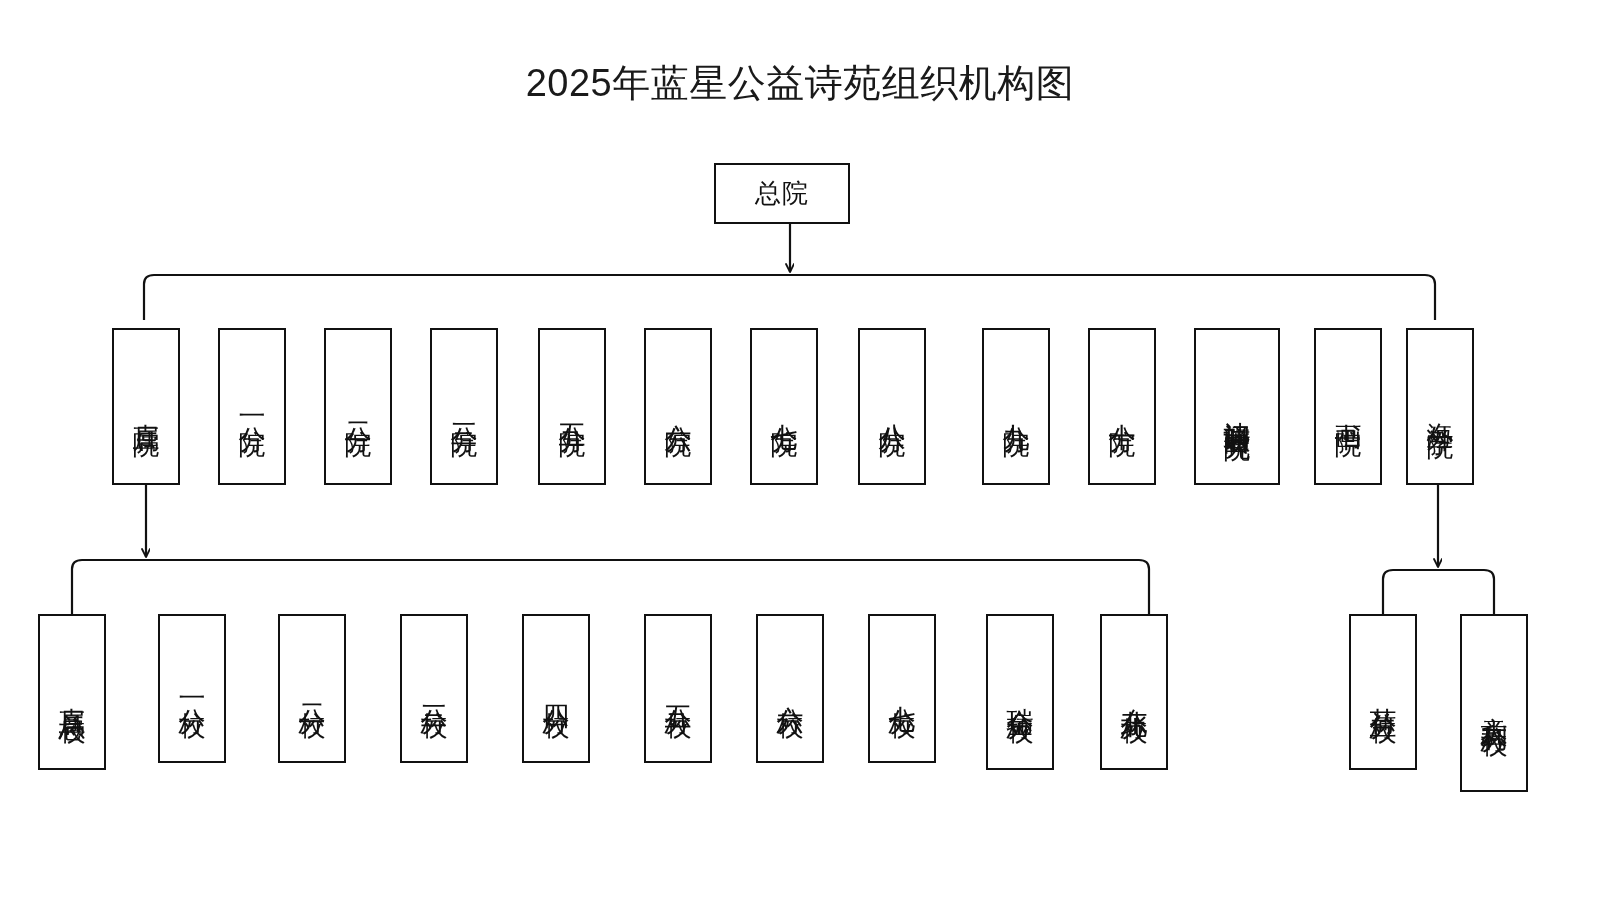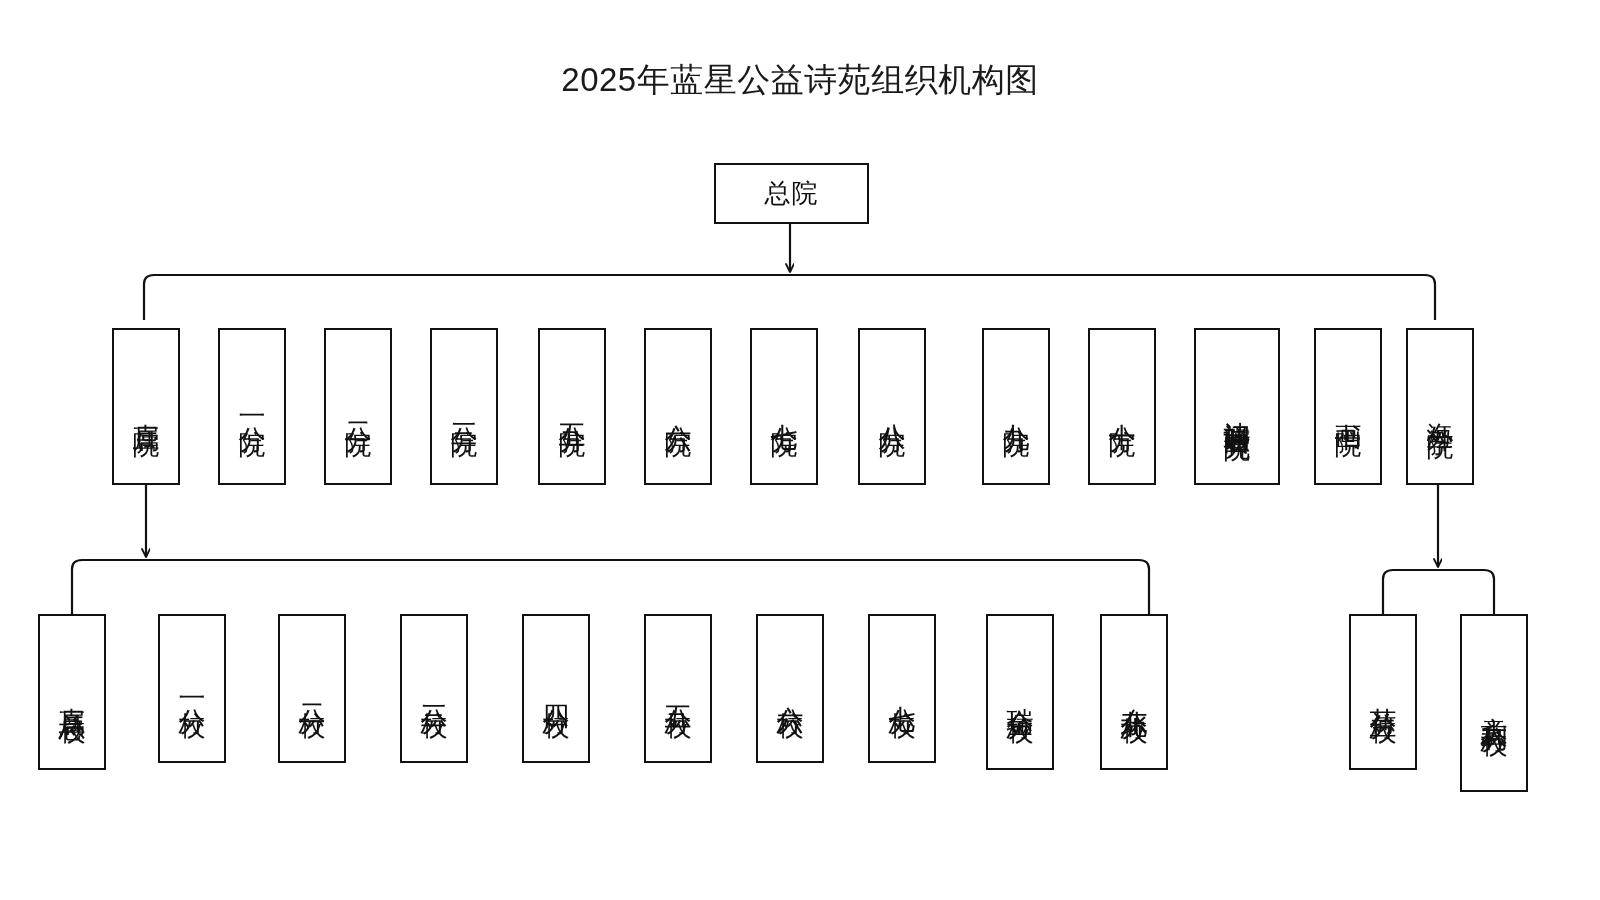--- a/index.html
+++ b/index.html
@@ -14,21 +14,21 @@
     background: #ffffff;
     font-family: "Liberation Sans", "DejaVu Sans", sans-serif;
     overflow: hidden;
   }
   #chart-title {
     position: absolute;
     left: 0;
     top: 58px;
     width: 1600px;
     text-align: center;
-    font-size: 33px;
+    font-size: 38px;
     color: #1a1a1a;
     letter-spacing: 0.5px;
     font-weight: 400;
     white-space: nowrap;
   }
   #svg-connectors {
     position: absolute;
     left: 0;
     top: 0;
     width: 1600px;
@@ -82,21 +82,21 @@
 
     <line x1="146" y1="485" x2="146" y2="557" stroke="#111111" stroke-width="2.2" marker-end="url(#arrow)"></line>
 
     <path d="M 72,614 L 72,569 Q 72,560 82,560 L 1139,560 Q 1149,560 1149,569 L 1149,614" fill="none" stroke="#111111" stroke-width="2.2"></path>
 
     <line x1="1438" y1="485" x2="1438" y2="567" stroke="#111111" stroke-width="2.2" marker-end="url(#arrow)"></line>
 
     <path d="M 1383,614 L 1383,579 Q 1383,570 1393,570 L 1484,570 Q 1494,570 1494,579 L 1494,614" fill="none" stroke="#111111" stroke-width="2.2"></path>
   </svg>
 
-  <div class="node horiz" style="left:714px; top:163px; width:155px; height:61px;">
+  <div class="node horiz" style="left:714px; top:163px; width:136px; height:61px;">
     <span>总院</span>
   </div>
 
   <div class="node vert" style="left:112px; top:328px; width:68px; height:157px;">
     <span>直属院</span>
   </div>
   <div class="node vert" style="left:218px; top:328px; width:68px; height:157px;">
     <span>一分院</span>
   </div>
   <div class="node vert" style="left:324px; top:328px; width:68px; height:157px;">

